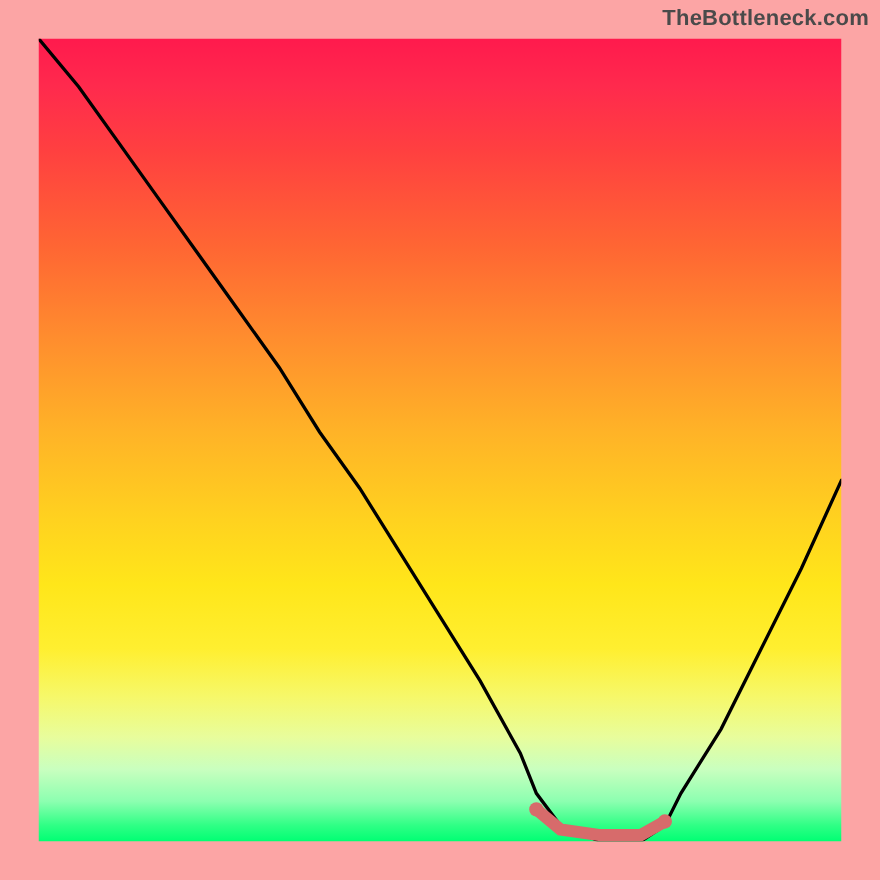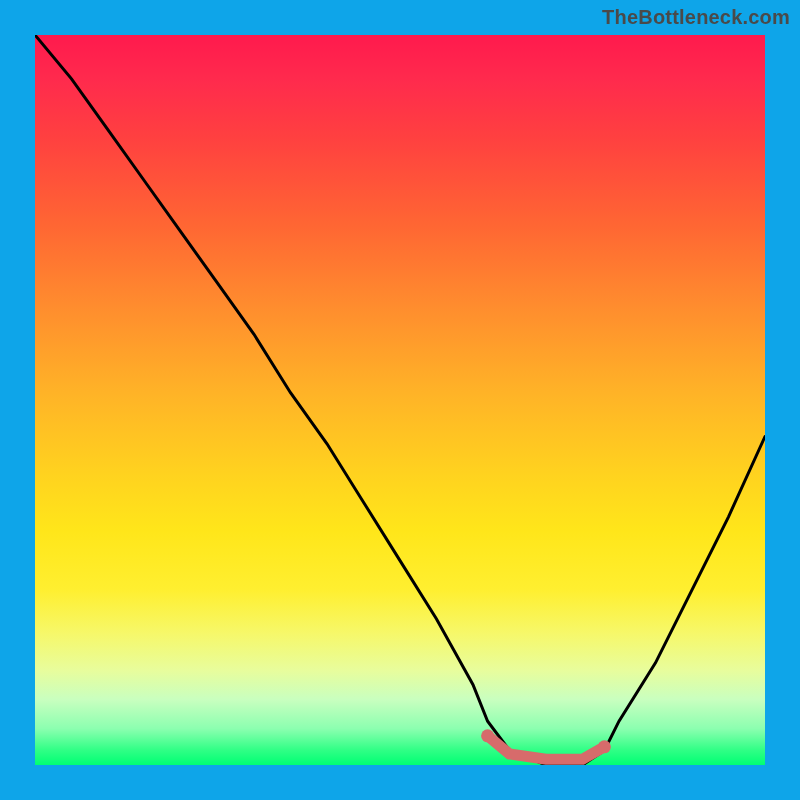--- a/index.html
+++ b/index.html
@@ -8,21 +8,21 @@
     width: 800px;
     height: 800px;
     background: #000;
     overflow: hidden;
     font-family: Arial, Helvetica, sans-serif;
   }
   .frame {
     position: relative;
     width: 800px;
     height: 800px;
-    background: #0ea5e9;
+    background: #fca5a5;
   }
   .watermark {
     position: absolute;
     top: 6px;
     right: 10px;
     font-size: 20px;
     color: #4a4a4a;
     font-weight: 600;
     letter-spacing: 0.2px;
     z-index: 5;

